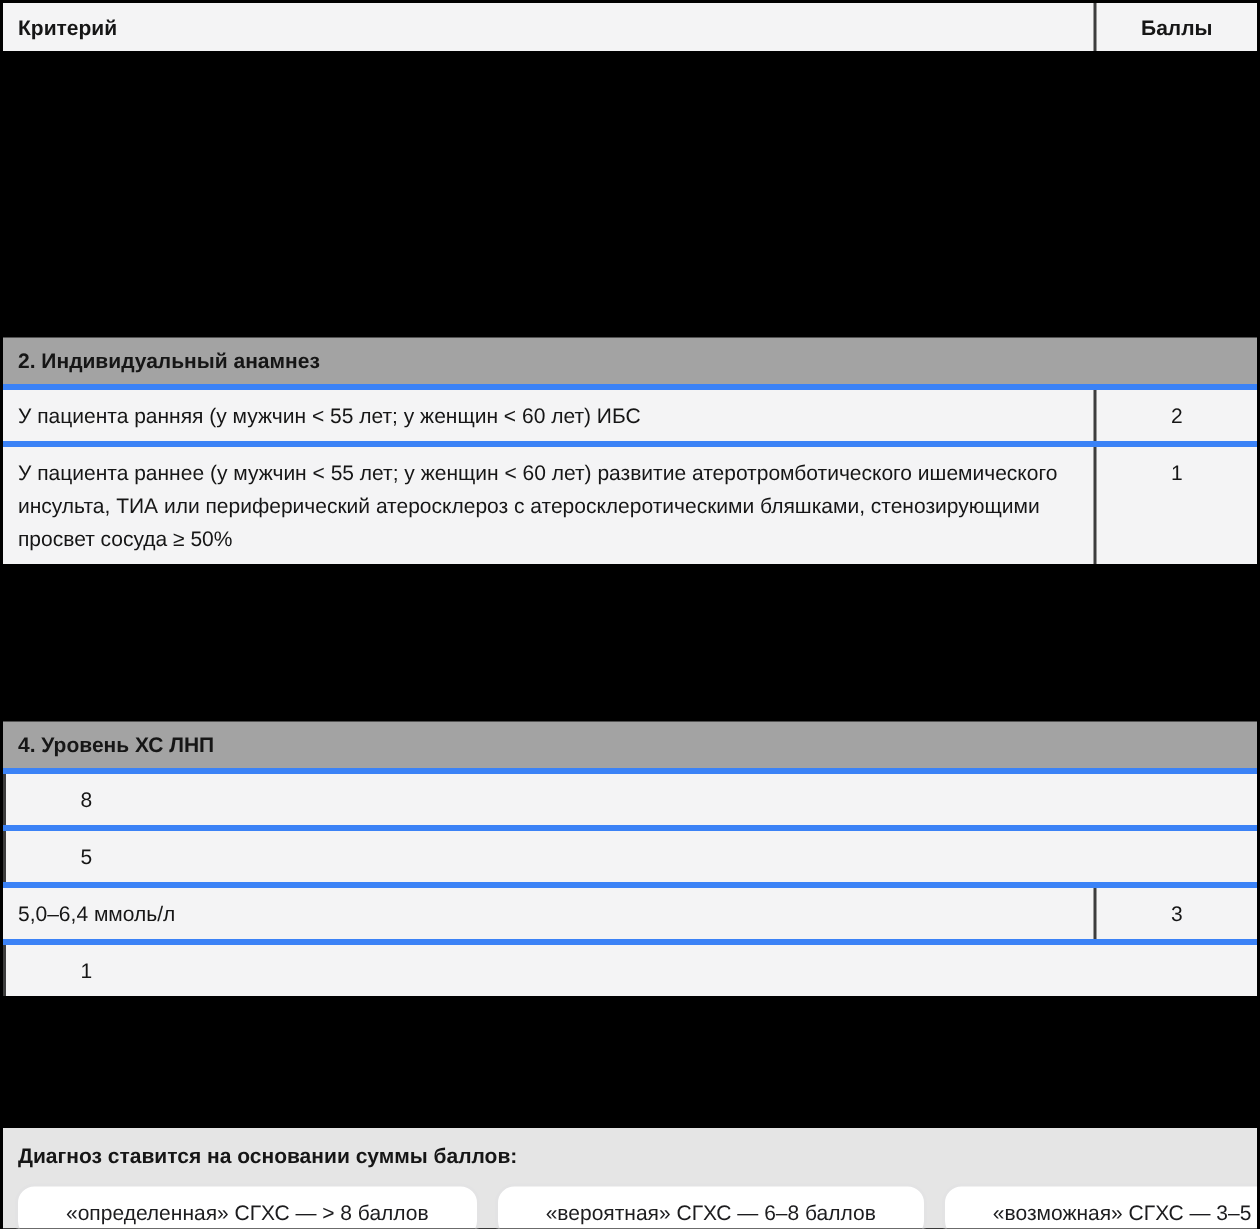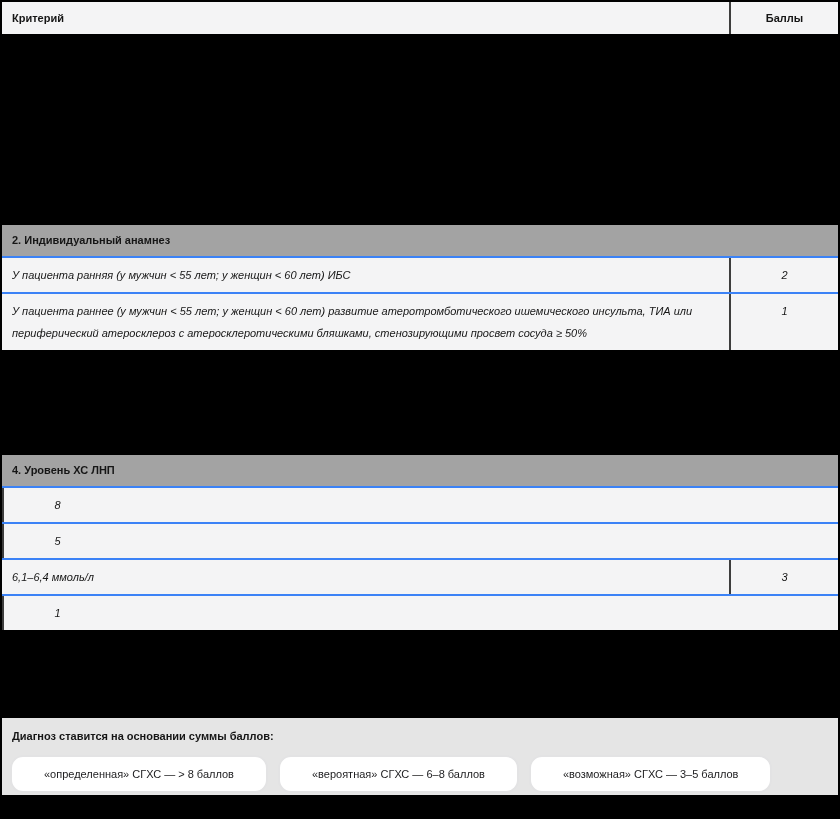--- a/index.html
+++ b/index.html
@@ -8,21 +8,21 @@
     background: #000;
   }
   .page {
     position: relative;
     width: 840px;
     height: 819px;
     box-sizing: border-box;
     background: #000;
     padding: 2px 2px 3px 2px;
     font-family: "Liberation Sans", "DejaVu Sans", sans-serif;
-    font-size: 11px;
+    font-size: 14px;
     color: #161616;
     overflow: hidden;
   }
   .row {
     display: flex;
     background: #f4f4f5;
   }
   .cell-text {
     flex: 1;
     padding: 6px 10px;
@@ -37,21 +37,21 @@
     line-height: 22px;
   }
   .thead { font-weight: 700; }
   .thead .cell-text, .thead .cell-score { line-height: 20px; }
   .section-title {
     background: #a3a3a3;
     font-weight: 700;
     padding: 5px 10px;
     line-height: 21px;
   }
-  .section .row { border-top: 2px solid #3b82f6; font-style: italic; }
+  .section .row { border-top: 4px solid #3b82f6; }
   .redacted { background: #000; width: 100%; }
   .gap-1 { height: 191px; }
   .gap-2 { height: 105px; }
   .gap-3 { height: 88px; }
   .footer {
     background: #e5e5e5;
     box-sizing: border-box;
     height: 77px;
     padding: 8px 8px 4px 8px;
     overflow: hidden;
@@ -108,21 +108,21 @@
 
   <div class="section">
     <div class="section-title">4. Уровень ХС ЛНП</div>
     <div class="row">
       <div class="cell-score">8</div>
     </div>
     <div class="row">
       <div class="cell-score">5</div>
     </div>
     <div class="row">
-      <div class="cell-text">6,1–6,4 ммоль/л</div>
+      <div class="cell-text">5,0–6,4 ммоль/л</div>
       <div class="cell-score">3</div>
     </div>
     <div class="row">
       <div class="cell-score">1</div>
     </div>
   </div>
 
   <div class="redacted gap-3"></div>
 
   <div class="footer">

